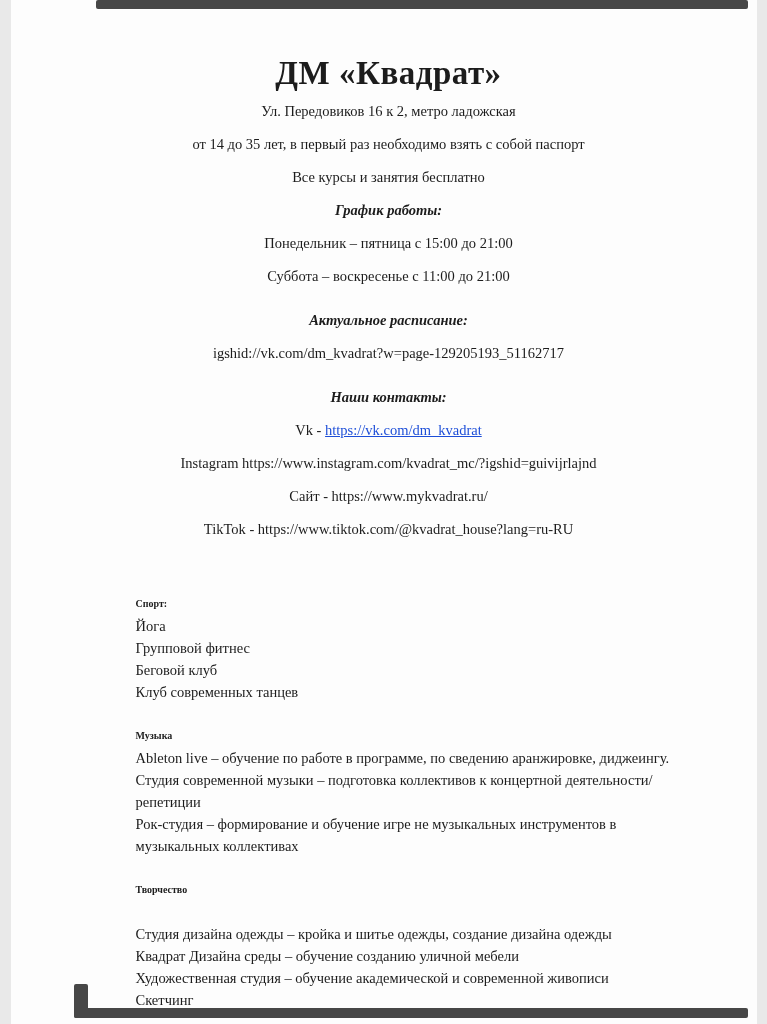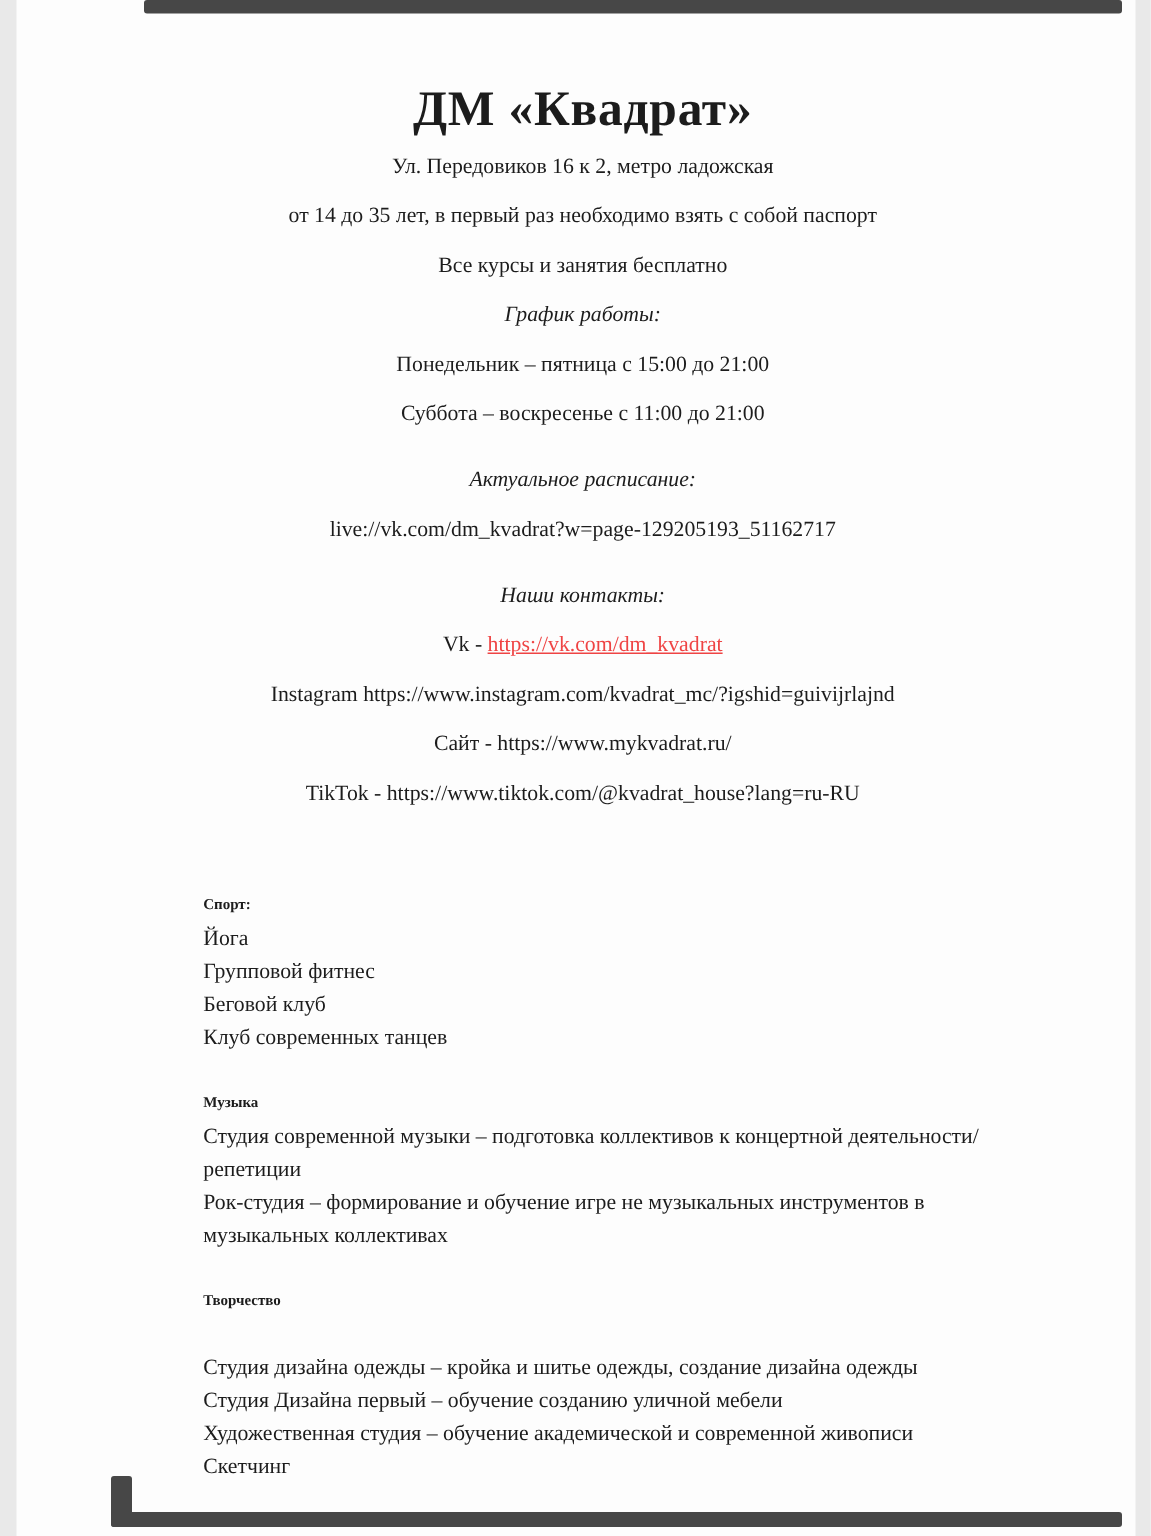--- a/index.html
+++ b/index.html
@@ -34,28 +34,28 @@
     line-height: 22px;
   }
   .doc-title {
     font-size: 33px;
     font-weight: bold;
     margin: 0 0 16px 0;
     letter-spacing: 0.5px;
   }
   .doc-header p { margin: 11px; }
   .label {
-    font-weight: normal;
+    font-weight: bold;
     font-style: italic;
   }
   .gap-md { margin-top: 22px !important; }
   .gap-sm { margin-top: 10px !important; }
 
   a.link {
-    color: #ef4444;
+    color: #1d4ed8;
     text-decoration: underline;
     cursor: pointer;
   }
 
   .doc-main {
     padding: 20px 55px 0 125px;
     font-size: 14.5px;
     line-height: 22px;
   }
   .section { margin-top: 22px; }
@@ -78,49 +78,50 @@
 
     <p>Ул. Передовиков 16 к 2, метро ладожская</p>
     <p>от 14 до 35 лет, в первый раз необходимо взять с собой паспорт</p>
     <p>Все курсы и занятия бесплатно</p>
 
     <p class="label">График работы:</p>
     <p>Понедельник – пятница с 15:00 до 21:00</p>
     <p>Суббота – воскресенье с 11:00 до 21:00</p>
 
     <p class="label gap-md">Актуальное расписание:</p>
-    <p class="gap-sm">live://vk.com/dm_kvadrat?w=page-129205193_51162717</p>
+    <p class="gap-sm">igshid://vk.com/dm_kvadrat?w=page-129205193_51162717</p>
 
     <p class="label gap-md">Наши контакты:</p>
     <p><span>Vk - </span><a class="link">https://vk.com/dm_kvadrat</a></p>
     <p>Instagram https://www.instagram.com/kvadrat_mc/?igshid=guivijrlajnd</p>
     <p>Сайт - https://www.mykvadrat.ru/</p>
     <p>TikTok - https://www.tiktok.com/@kvadrat_house?lang=ru-RU</p>
   </header>
 
   <main class="doc-main">
 
     <section class="section">
       <p class="section-heading">Спорт:</p>
       <p class="item">Йога</p>
       <p class="item">Групповой фитнес</p>
       <p class="item">Беговой клуб</p>
       <p class="item">Клуб современных танцев</p>
     </section>
 
     <section class="section">
       <p class="section-heading">Музыка</p>
+      <p class="item">Ableton live – обучение по работе в программе, по сведению аранжировке, диджеингу.</p>
       <p class="item">Студия современной музыки – подготовка коллективов к концертной деятельности/репетиции</p>
       <p class="item">Рок-студия – формирование и обучение игре не музыкальных инструментов в музыкальных коллективах</p>
     </section>
 
     <section class="section">
       <p class="section-heading">Творчество</p>
       <p class="item after-heading-gap">Студия дизайна одежды – кройка и шитье одежды, создание дизайна одежды</p>
-      <p class="item">Студия Дизайна первый – обучение созданию уличной мебели</p>
+      <p class="item">Квадрат Дизайна среды – обучение созданию уличной мебели</p>
       <p class="item">Художественная студия – обучение академической и современной живописи</p>
       <p class="item">Скетчинг</p>
     </section>
 
   </main>
 
   <div class="scan-edge corner"></div>
   <div class="scan-edge bottom"></div>
 </div>
 

